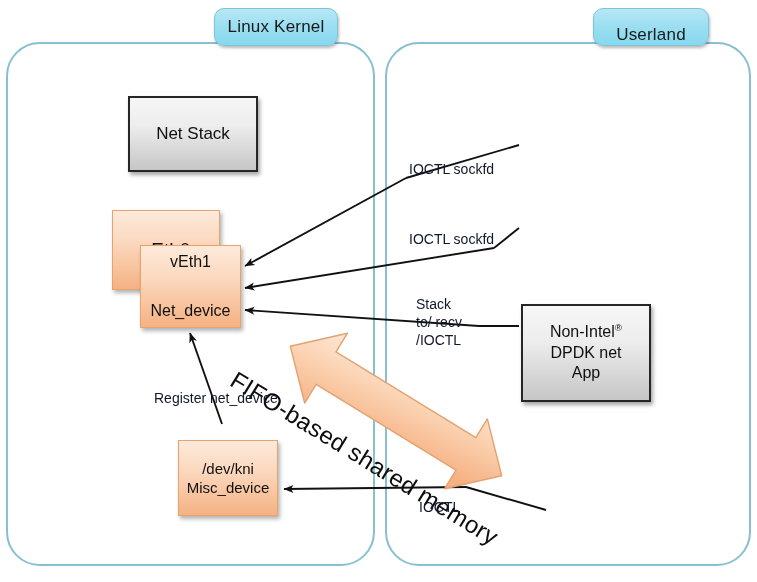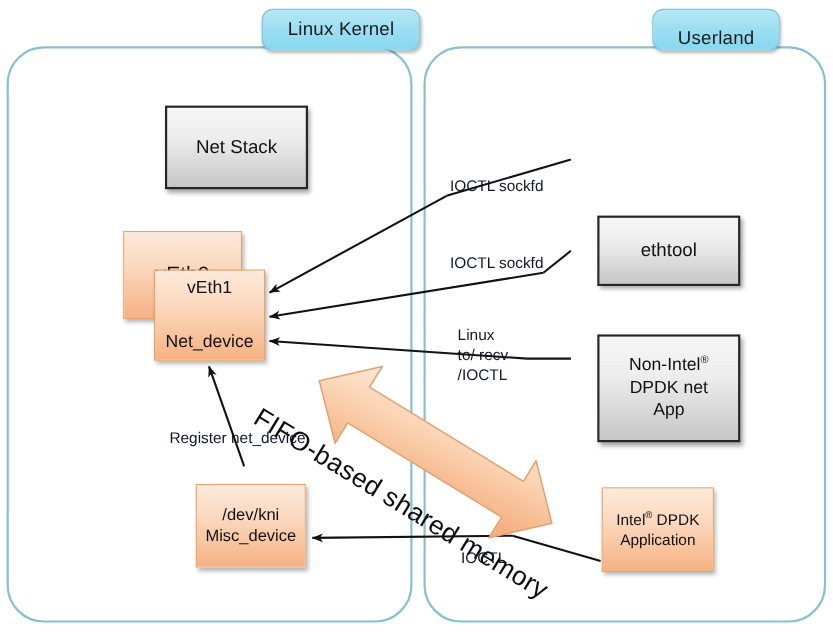--- a/index.html
+++ b/index.html
@@ -38,21 +38,21 @@
     border-radius: 10px;
     background: linear-gradient(to bottom, #b8e7f5 0%, #9ddff2 45%, #87d8ef 100%);
     color: #1a1a1a;
     font-size: 17px;
     display: flex;
     align-items: center;
     justify-content: center;
     box-shadow: 1px 2px 3px rgba(0,0,0,0.28);
     letter-spacing: 0.2px;
   }
-  #pill-kernel   { left: 214px; top: 8px;  width: 144px; height: 38px; margin-left: 24px; }
+  #pill-kernel   { left: 214px; top: 8px;  width: 124px; height: 38px; }
   #pill-userland { left: 593px; top: 8px;  width: 116px; height: 38px; align-items: flex-end; }
 
   
   .node {
     position: absolute;
     box-sizing: border-box;
     display: flex;
     flex-direction: column;
     align-items: center;
     justify-content: center;
@@ -60,21 +60,20 @@
     color: #101010;
     line-height: 1.28;
   }
   .node .ln { display: block; white-space: nowrap; }
 
   .node.gray {
     border: 2px solid #262626;
     background: linear-gradient(to bottom, #f6f6f6 0%, #ededed 38%, #d9d9d9 70%, #c6c6c6 100%);
     box-shadow: 2px 3px 4px rgba(0,0,0,0.35);
     font-size: 17px;
-    margin-left: 22px;
   }
   .node.orange {
     border: 1px solid #e8a36a;
     background: linear-gradient(to bottom, #fdeadb 0%, #fbd8be 40%, #f8c49e 72%, #f5b183 100%);
     box-shadow: 2px 3px 4px rgba(0,0,0,0.3);
     font-size: 16px;
   }
 
   
   #node-netstack { left: 128px; top: 96px;  width: 130px; height: 76px; }
@@ -219,41 +218,34 @@
     <span class="ln">vEth1</span>
     <span class="ln">Net_device</span>
   </div>
 
   <div class="node orange" id="node-devkni">
     <span class="ln">/dev/kni</span>
     <span class="ln">Misc_device</span>
   </div>
 
 
-  <div class="node gray" id="node-ethtool">
-    <span class="ln">ethtool</span>
-  </div>
 
   <div class="node gray" id="node-nonintel">
     <span class="ln"><span>Non-Intel</span><sup class="reg">®</sup></span>
     <span class="ln">DPDK net</span>
     <span class="ln">App</span>
   </div>
 
-  <div class="node orange" id="node-inteldpdk">
-    <span class="ln"><span>Intel</span><sup class="reg">®</sup><span> DPDK</span></span>
-    <span class="ln">Application</span>
-  </div>
 
   <div class="edge-label" id="lbl-ioctl-1">IOCTL sockfd</div>
 
   <div class="edge-label" id="lbl-ioctl-2">IOCTL sockfd</div>
 
   <div class="edge-label multi" id="lbl-sendrecv">
-    <div>Linux</div>
+    <div>Stack</div>
     <div>to/ recv</div>
     <div>/IOCTL</div>
   </div>
 
   <div class="edge-label" id="lbl-register">Register net_device</div>
 
   <div class="edge-label" id="lbl-ioctl-3">IOCTL</div>
 
 </div>
 

